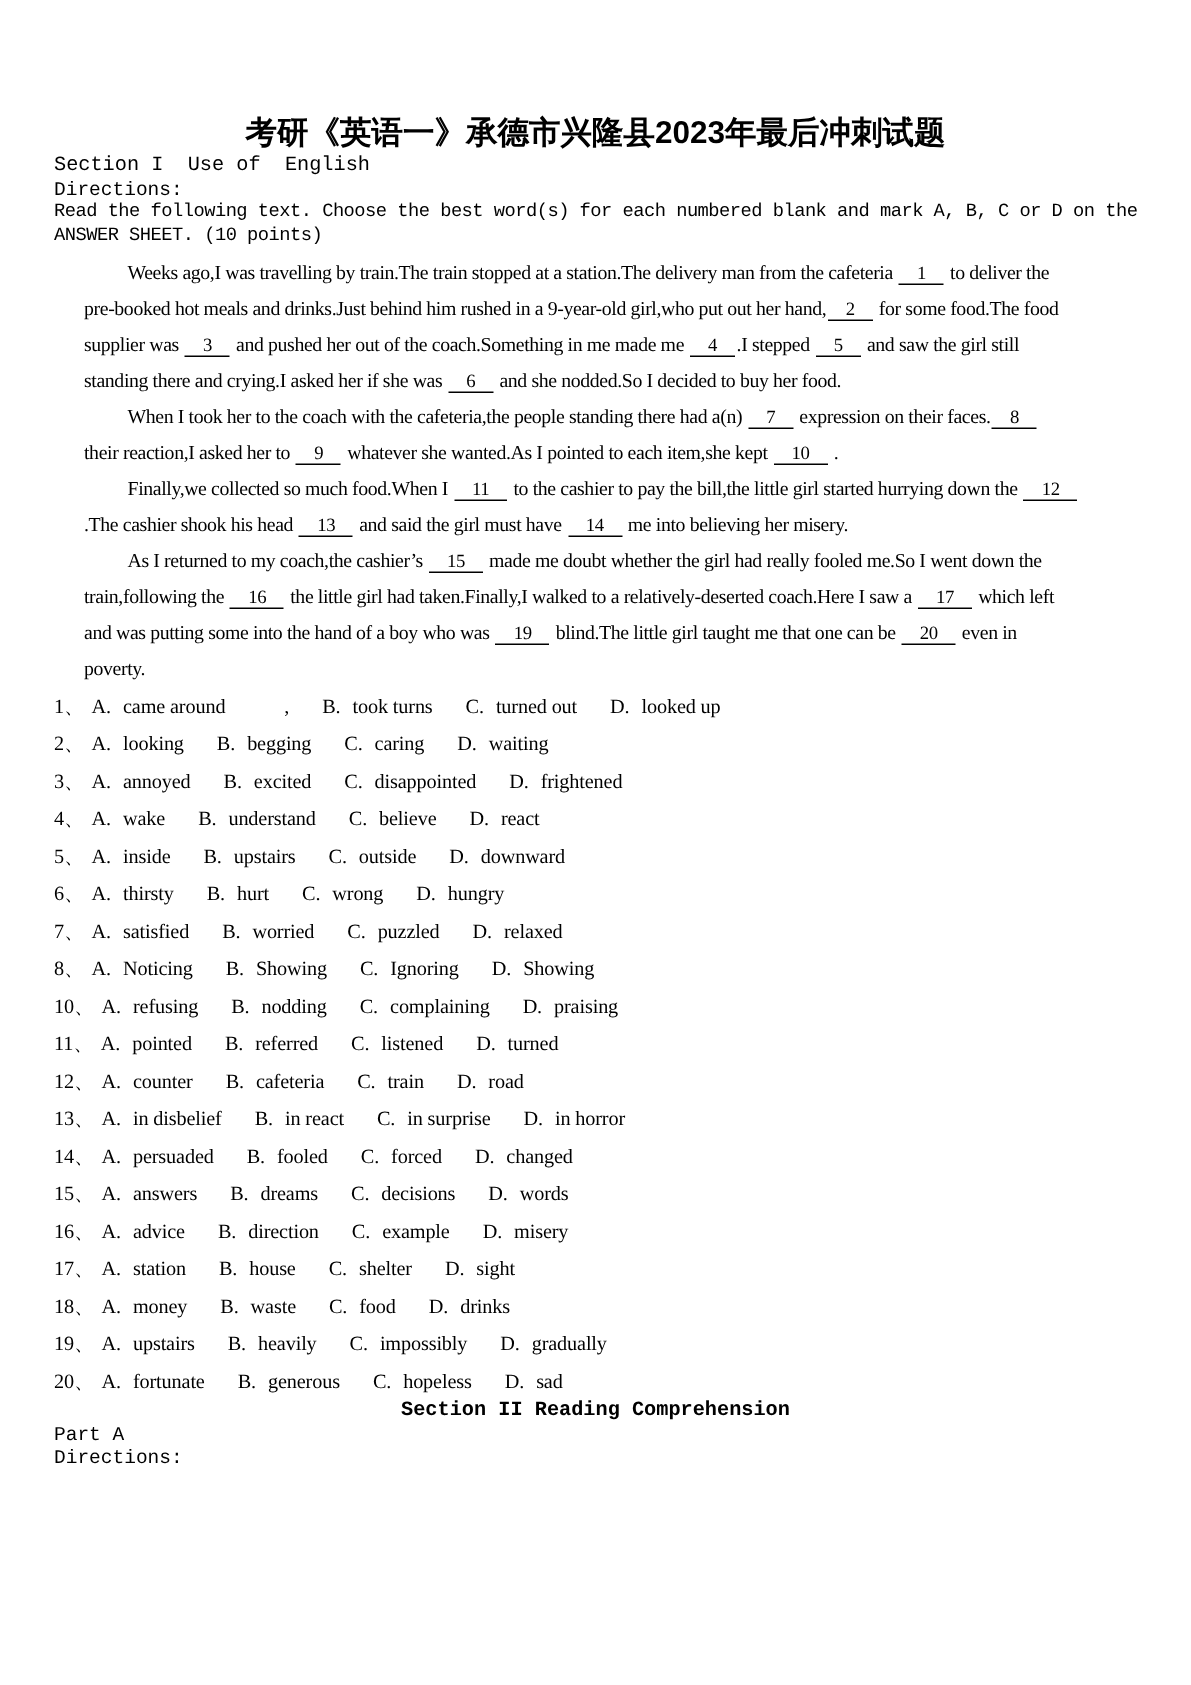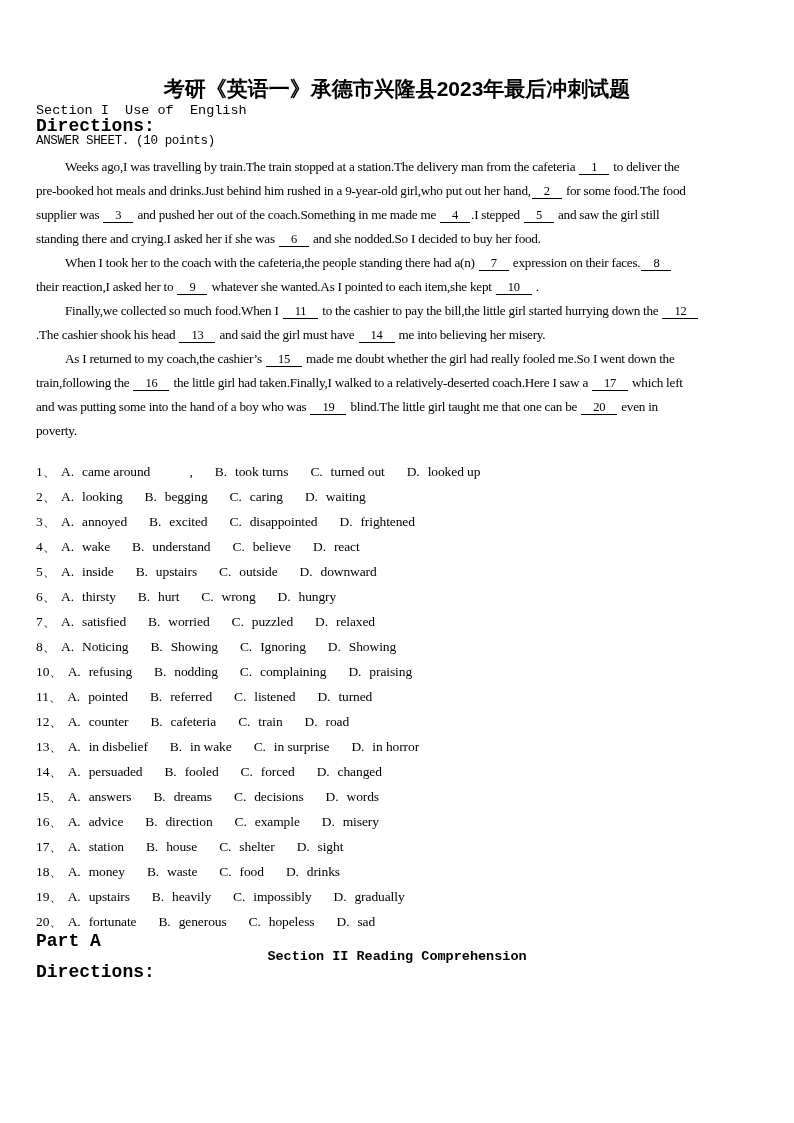--- a/index.html
+++ b/index.html
@@ -23,47 +23,47 @@
   }
   .mono{font-family:"Liberation Mono","DejaVu Sans Mono",monospace;}
   .sec-head{
     font-size:13.5px;
     line-height:16px;
     margin-top:2px;
     text-align:left;
     white-space:pre;
   }
   .dir-label{
-    font-weight:700;
-    font-size:18px;
+    font-weight:400;
+    font-size:13px;
     line-height:15px;
     white-space:pre;
   }
   .mono-line{
     font-size:12.5px;
     letter-spacing:-0.35px;
     line-height:15.5px;
     white-space:pre;
   }
-  #passage{margin-top:5px;}
+  #passage{margin-top:5px;margin-left:20px;}
   .p-line{
     font-family:"Liberation Serif","DejaVu Serif",serif;
     font-size:13.2px;
     letter-spacing:-0.25px;
     line-height:24px;
     white-space:pre;
   }
   .p-line.indent{padding-left:29px;}
   .blank{
     border-bottom:1px solid #000;
     padding:0 12px;
     margin:0 1px;
     font-size:12.5px;
   }
-  #questions{margin-top:16px;}
+  #questions{margin-top:0;}
   .q-row{
     font-family:"Liberation Serif","DejaVu Serif",serif;
     font-size:13.5px;
     letter-spacing:-0.1px;
     line-height:25px;
     white-space:pre;
   }
   .q-num{margin-right:5px;}
   .opt{margin-right:22px;}
   .opt-label{margin-right:8px;}
@@ -76,20 +76,21 @@
   }
 </style>
 </head>
 <body>
 
 <div class="page">
   <div class="title">考研《英语一》承德市兴隆县2023年最后冲刺试题</div>
   <div class="mono sec-head">Section I  Use of  English</div>
   <div class="mono dir-label">Directions:</div>
   <div id="directions-lines">
+      <div class="mono mono-line">Read the following text. Choose the best word(s) for each numbered blank and mark A, B, C or D on the</div>
       <div class="mono mono-line">ANSWER SHEET. (10 points)</div>
     </div>
   <div id="passage">
       <div class="p-line indent">Weeks ago,I was travelling by train.The train stopped at a station.The delivery man from the cafeteria <span class="blank">1</span> to deliver the</div>
       <div class="p-line">pre-booked hot meals and drinks.Just behind him rushed in a 9-year-old girl,who put out her hand,<span class="blank">2</span> for some food.The food</div>
       <div class="p-line">supplier was <span class="blank">3</span> and pushed her out of the coach.Something in me made me <span class="blank">4</span>.I stepped <span class="blank">5</span> and saw the girl still</div>
       <div class="p-line">standing there and crying.I asked her if she was <span class="blank">6</span> and she nodded.So I decided to buy her food.</div>
       <div class="p-line indent">When I took her to the coach with the cafeteria,the people standing there had a(n) <span class="blank">7</span> expression on their faces.<span class="blank">8</span></div>
       <div class="p-line">their reaction,I asked her to <span class="blank">9</span> whatever she wanted.As I pointed to each item,she kept <span class="blank">10</span> .</div>
       <div class="p-line indent">Finally,we collected so much food.When I <span class="blank">11</span> to the cashier to pay the bill,the little girl started hurrying down the <span class="blank">12</span></div>
@@ -104,25 +105,25 @@
       <div class="q-row"><span class="q-num">2、</span><span class="opt"><span class="opt-label">A.</span><span>looking</span></span><span class="opt"><span class="opt-label">B.</span><span>begging</span></span><span class="opt"><span class="opt-label">C.</span><span>caring</span></span><span class="opt"><span class="opt-label">D.</span><span>waiting</span></span></div>
       <div class="q-row"><span class="q-num">3、</span><span class="opt"><span class="opt-label">A.</span><span>annoyed</span></span><span class="opt"><span class="opt-label">B.</span><span>excited</span></span><span class="opt"><span class="opt-label">C.</span><span>disappointed</span></span><span class="opt"><span class="opt-label">D.</span><span>frightened</span></span></div>
       <div class="q-row"><span class="q-num">4、</span><span class="opt"><span class="opt-label">A.</span><span>wake</span></span><span class="opt"><span class="opt-label">B.</span><span>understand</span></span><span class="opt"><span class="opt-label">C.</span><span>believe</span></span><span class="opt"><span class="opt-label">D.</span><span>react</span></span></div>
       <div class="q-row"><span class="q-num">5、</span><span class="opt"><span class="opt-label">A.</span><span>inside</span></span><span class="opt"><span class="opt-label">B.</span><span>upstairs</span></span><span class="opt"><span class="opt-label">C.</span><span>outside</span></span><span class="opt"><span class="opt-label">D.</span><span>downward</span></span></div>
       <div class="q-row"><span class="q-num">6、</span><span class="opt"><span class="opt-label">A.</span><span>thirsty</span></span><span class="opt"><span class="opt-label">B.</span><span>hurt</span></span><span class="opt"><span class="opt-label">C.</span><span>wrong</span></span><span class="opt"><span class="opt-label">D.</span><span>hungry</span></span></div>
       <div class="q-row"><span class="q-num">7、</span><span class="opt"><span class="opt-label">A.</span><span>satisfied</span></span><span class="opt"><span class="opt-label">B.</span><span>worried</span></span><span class="opt"><span class="opt-label">C.</span><span>puzzled</span></span><span class="opt"><span class="opt-label">D.</span><span>relaxed</span></span></div>
       <div class="q-row"><span class="q-num">8、</span><span class="opt"><span class="opt-label">A.</span><span>Noticing</span></span><span class="opt"><span class="opt-label">B.</span><span>Showing</span></span><span class="opt"><span class="opt-label">C.</span><span>Ignoring</span></span><span class="opt"><span class="opt-label">D.</span><span>Showing</span></span></div>
       <div class="q-row"><span class="q-num">10、</span><span class="opt"><span class="opt-label">A.</span><span>refusing</span></span><span class="opt"><span class="opt-label">B.</span><span>nodding</span></span><span class="opt"><span class="opt-label">C.</span><span>complaining</span></span><span class="opt"><span class="opt-label">D.</span><span>praising</span></span></div>
       <div class="q-row"><span class="q-num">11、</span><span class="opt"><span class="opt-label">A.</span><span>pointed</span></span><span class="opt"><span class="opt-label">B.</span><span>referred</span></span><span class="opt"><span class="opt-label">C.</span><span>listened</span></span><span class="opt"><span class="opt-label">D.</span><span>turned</span></span></div>
       <div class="q-row"><span class="q-num">12、</span><span class="opt"><span class="opt-label">A.</span><span>counter</span></span><span class="opt"><span class="opt-label">B.</span><span>cafeteria</span></span><span class="opt"><span class="opt-label">C.</span><span>train</span></span><span class="opt"><span class="opt-label">D.</span><span>road</span></span></div>
-      <div class="q-row"><span class="q-num">13、</span><span class="opt"><span class="opt-label">A.</span><span>in disbelief</span></span><span class="opt"><span class="opt-label">B.</span><span>in wake</span></span><span class="opt"><span class="opt-label">C.</span><span>in surprise</span></span><span class="opt"><span class="opt-label">D.</span><span>in horror</span></span></div>
+      <div class="q-row"><span class="q-num">13、</span><span class="opt"><span class="opt-label">A.</span><span>in disbelief</span></span><span class="opt"><span class="opt-label">B.</span><span>in react</span></span><span class="opt"><span class="opt-label">C.</span><span>in surprise</span></span><span class="opt"><span class="opt-label">D.</span><span>in horror</span></span></div>
       <div class="q-row"><span class="q-num">14、</span><span class="opt"><span class="opt-label">A.</span><span>persuaded</span></span><span class="opt"><span class="opt-label">B.</span><span>fooled</span></span><span class="opt"><span class="opt-label">C.</span><span>forced</span></span><span class="opt"><span class="opt-label">D.</span><span>changed</span></span></div>
       <div class="q-row"><span class="q-num">15、</span><span class="opt"><span class="opt-label">A.</span><span>answers</span></span><span class="opt"><span class="opt-label">B.</span><span>dreams</span></span><span class="opt"><span class="opt-label">C.</span><span>decisions</span></span><span class="opt"><span class="opt-label">D.</span><span>words</span></span></div>
       <div class="q-row"><span class="q-num">16、</span><span class="opt"><span class="opt-label">A.</span><span>advice</span></span><span class="opt"><span class="opt-label">B.</span><span>direction</span></span><span class="opt"><span class="opt-label">C.</span><span>example</span></span><span class="opt"><span class="opt-label">D.</span><span>misery</span></span></div>
       <div class="q-row"><span class="q-num">17、</span><span class="opt"><span class="opt-label">A.</span><span>station</span></span><span class="opt"><span class="opt-label">B.</span><span>house</span></span><span class="opt"><span class="opt-label">C.</span><span>shelter</span></span><span class="opt"><span class="opt-label">D.</span><span>sight</span></span></div>
       <div class="q-row"><span class="q-num">18、</span><span class="opt"><span class="opt-label">A.</span><span>money</span></span><span class="opt"><span class="opt-label">B.</span><span>waste</span></span><span class="opt"><span class="opt-label">C.</span><span>food</span></span><span class="opt"><span class="opt-label">D.</span><span>drinks</span></span></div>
       <div class="q-row"><span class="q-num">19、</span><span class="opt"><span class="opt-label">A.</span><span>upstairs</span></span><span class="opt"><span class="opt-label">B.</span><span>heavily</span></span><span class="opt"><span class="opt-label">C.</span><span>impossibly</span></span><span class="opt"><span class="opt-label">D.</span><span>gradually</span></span></div>
       <div class="q-row"><span class="q-num">20、</span><span class="opt"><span class="opt-label">A.</span><span>fortunate</span></span><span class="opt"><span class="opt-label">B.</span><span>generous</span></span><span class="opt"><span class="opt-label">C.</span><span>hopeless</span></span><span class="opt"><span class="opt-label">D.</span><span>sad</span></span></div>
     </div>
+  <div class="mono sec2-head">Section II Reading Comprehension</div>
   <div class="mono dir-label">Part A</div>
-  <div class="mono sec2-head">Section II Reading Comprehension</div>
   <div class="mono dir-label">Directions:</div>
 </div>
 
 </body></html>

